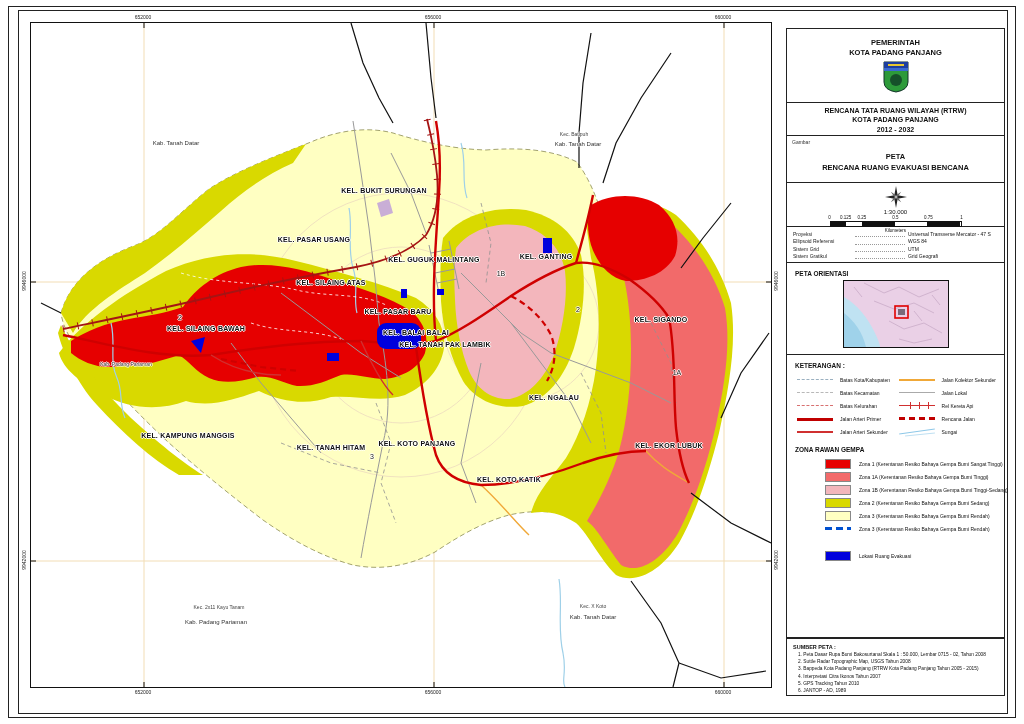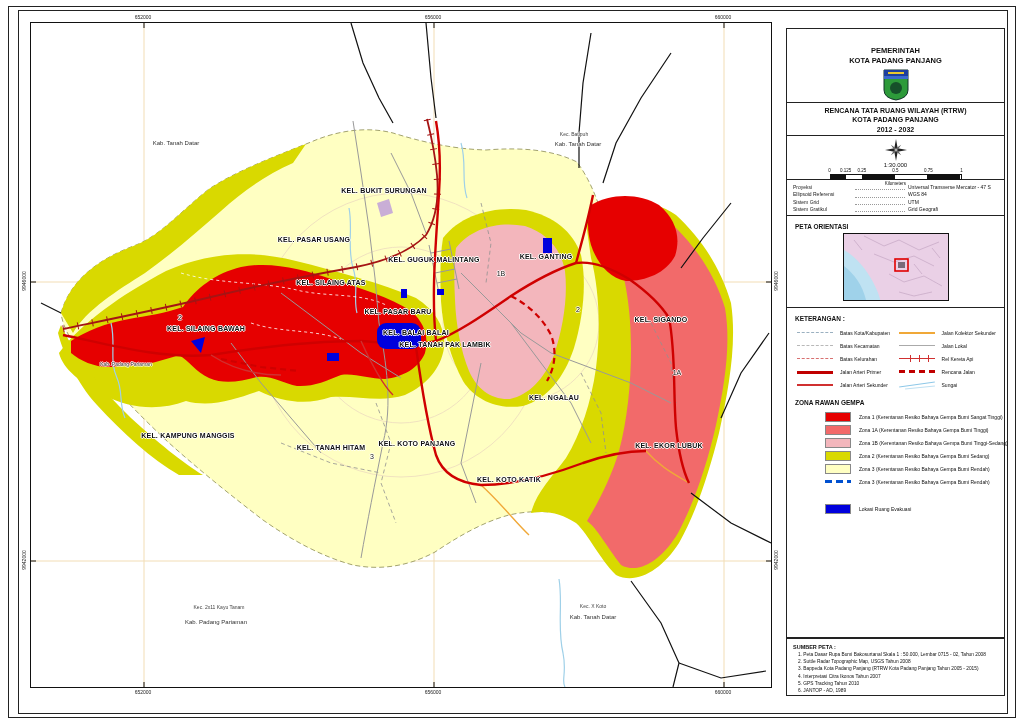--- a/index.html
+++ b/index.html
@@ -16,21 +16,21 @@
   .mlabel.sm{font-size:6px;color:#333;}
   .mlabel.xs{font-size:5px;color:#444;}
   .mlabel.zn{font-size:7px;color:#222;}
   .gridlab{position:absolute;font-size:5px;color:#222;transform:translateX(-50%);}
   .gridlab.side{transform:translate(-50%,-50%) rotate(-90deg);}
   
   .panel{position:absolute;left:786px;top:28px;width:217px;height:666px;border:1.2px solid #222;display:flex;flex-direction:column;background:#fff;}
   .sec{border-bottom:1.2px solid #222;position:relative;box-sizing:border-box;padding:3px 6px;}
   .sec:last-child{border-bottom:none;}
   .sec-header{height:74px;text-align:center;}
-  .sec-header .h1{font-size:7.5px;font-weight:bold;margin-top:14px;}
+  .sec-header .h1{font-size:7.5px;font-weight:bold;margin-top:6px;}
   .sec-rtrw{height:33px;text-align:center;}
   .sec-rtrw .t{font-size:7px;font-weight:bold;line-height:1.35;}
   .sec-gambar{height:47px;text-align:center;}
   .gambar-lab{position:absolute;left:5px;top:3px;font-size:5px;color:#333;}
   .sec-gambar .t{font-size:7.5px;font-weight:bold;line-height:1.4;margin-top:13px;}
   .sec-compass{height:44px;text-align:center;}
   .scale-ratio{font-size:6px;margin-top:1px;}
   .scalebar-wrap{position:relative;width:132px;margin:6px auto 0;}
   .scalebar{display:flex;height:4px;border:1px solid #111;}
   .scalebar i{display:block;height:100%;}
@@ -270,20 +270,27 @@
       <circle cx="13" cy="19" r="6" fill="#16502a"></circle>
     </svg>
   </div>
 
   <div class="sec sec-rtrw">
     <div class="t">RENCANA TATA RUANG WILAYAH (RTRW)</div>
     <div class="t">KOTA PADANG PANJANG</div>
     <div class="t">2012 - 2032</div>
   </div>
 
+  <div class="sec sec-gambar">
+    <div class="gambar-lab">Gambar</div>
+    <div class="t">
+      <div>PETA</div>
+      <div>RENCANA RUANG EVAKUASI BENCANA</div>
+    </div>
+  </div>
 
   <div class="sec sec-compass">
     <svg width="22" height="22" viewBox="0 0 30 30" style="display:block;margin:0 auto">
       <polygon points="15,0 17.3,12.7 30,15 17.3,17.3 15,30 12.7,17.3 0,15 12.7,12.7" fill="#222"></polygon>
       <polygon points="15,5 16.6,13.4 25,15 16.6,16.6 15,25 13.4,16.6 5,15 13.4,13.4" fill="#666" transform="rotate(45 15 15)"></polygon>
       <circle cx="15" cy="15" r="1.6" fill="#fff" stroke="#222" stroke-width=".6"></circle>
     </svg>
     <div class="scale-ratio">1:30.000</div>
     <div class="scalebar-wrap">
       <div id="scale-ticks">

